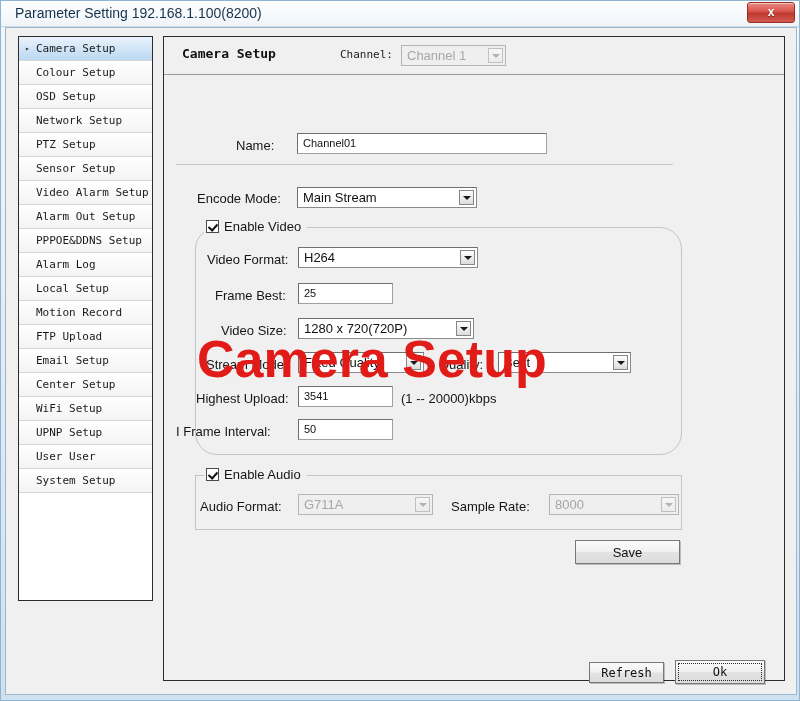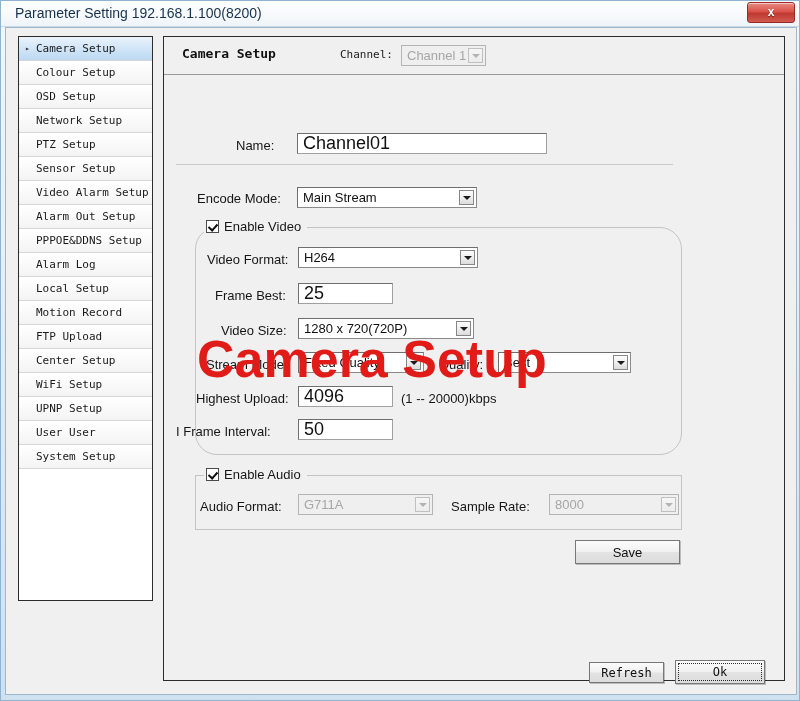--- a/index.html
+++ b/index.html
@@ -166,21 +166,21 @@
     font-family: "Liberation Sans", sans-serif;
     white-space: nowrap;
   }
   .txtbox {
     position: absolute;
     background: #ffffff;
     border: 1px solid #a0a0a0;
     border-top-color: #6f6f6f;
     border-left-color: #6f6f6f;
     box-sizing: border-box;
-    font-size: 18px;
+    font-size: 11px;
     color: #111111;
     font-family: "Liberation Sans", sans-serif;
     padding-left: 5px;
     line-height: 19px;
     height: 21px;
     cursor: text;
     overflow: hidden;
     white-space: nowrap;
   }
   .combo {
@@ -373,20 +373,23 @@
       <div class="nav-item">
         <span>Local Setup</span>
       </div>
       <div class="nav-item">
         <span>Motion Record</span>
       </div>
       <div class="nav-item">
         <span>FTP Upload</span>
       </div>
       <div class="nav-item">
+        <span>Email Setup</span>
+      </div>
+      <div class="nav-item">
         <span>Center Setup</span>
       </div>
       <div class="nav-item">
         <span>WiFi Setup</span>
       </div>
       <div class="nav-item">
         <span>UPNP Setup</span>
       </div>
       <div class="nav-item">
         <span>User User</span>
@@ -394,21 +397,21 @@
       <div class="nav-item">
         <span>System Setup</span>
       </div>
     </div>
 
     <div id="main">
 
       <div id="panel-head">
         <div id="panel-title">Camera Setup</div>
         <div id="channel-label" class="label">Channel:</div>
-        <div class="combo disabled" style="left:237px; top:8px; width:85px;">
+        <div class="combo disabled" style="left:237px; top:8px; width:105px;">
           <span class="val">Channel 1</span>
           <span class="arrow-btn"></span>
         </div>
       </div>
 
       <div class="label" style="left:72px; top:101px;">Name:</div>
       <div class="txtbox" style="left:133px; top:96px; width:250px;">Channel01</div>
       <div id="name-sep"></div>
 
       <div class="label" style="left:33px; top:154px;">Encode Mode:</div>
@@ -442,21 +445,21 @@
           <span class="val">Fixed Quality</span>
           <span class="arrow-btn"></span>
         </div>
         <div class="label" style="left:243px; top:129px;">Quality:</div>
         <div class="combo" style="left:302px; top:124px; width:133px;">
           <span class="val">Best</span>
           <span class="arrow-btn"></span>
         </div>
 
         <div class="label" style="left:0px; top:163px;">Highest Upload:</div>
-        <div class="txtbox" style="left:102px; top:158px; width:95px;">4096</div>
+        <div class="txtbox" style="left:102px; top:158px; width:95px;">3541</div>
         <div class="label" style="left:205px; top:163px;">(1 -- 20000)kbps</div>
 
         <div class="label" style="left:-20px; top:196px;">I Frame Interval:</div>
         <div class="txtbox" style="left:102px; top:191px; width:95px;">50</div>
       </div>
 
       <div class="groupbox" style="left:31px; top:438px; width:487px; height:55px;">
         <div class="group-legend">
           <span class="chk"></span><span>Enable Audio</span>
         </div>

